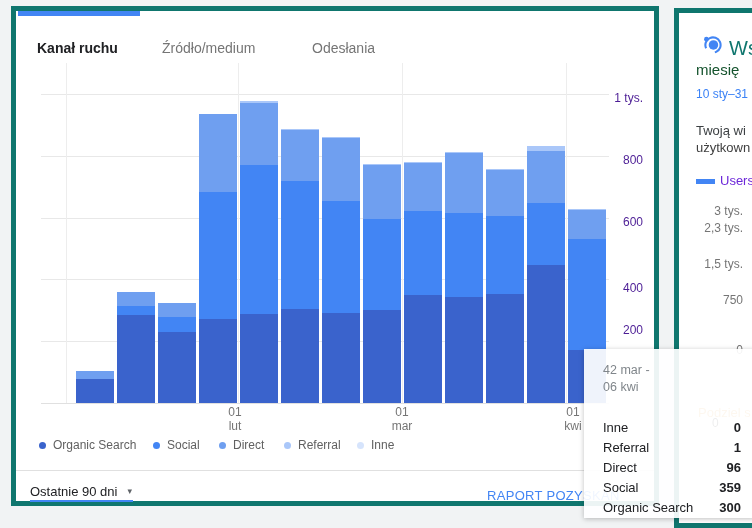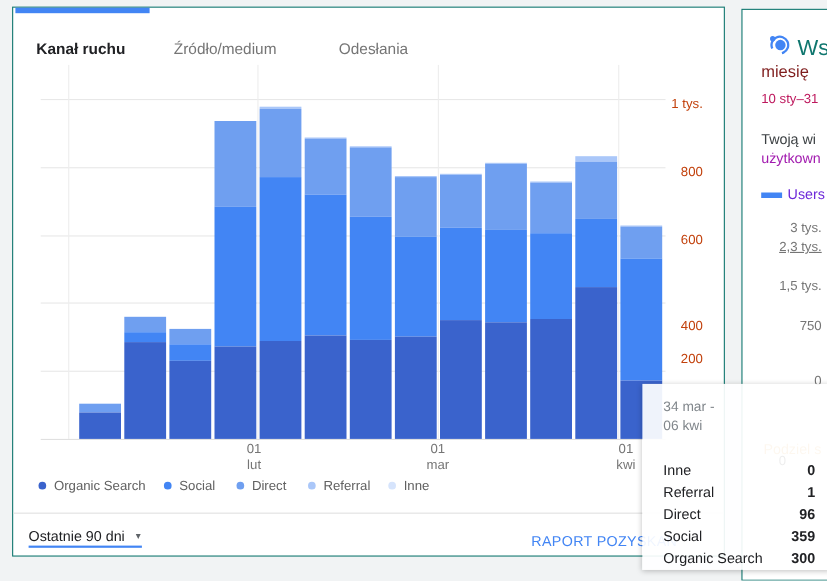--- a/index.html
+++ b/index.html
@@ -2,60 +2,60 @@
 <html><head>
 <meta charset="utf-8">
 <style>
   html,body{margin:0;padding:0;background:#f1f3f4;}
   *{box-sizing:border-box;}
   .stage{
     position:relative;width:752px;height:528px;overflow:hidden;
     background:#f1f3f4;font-family:"Liberation Sans",sans-serif;
     -webkit-font-smoothing:antialiased;
   }
-  .card{position:absolute;background:#fff;border:1px solid #0f766e;}
+  .card{position:absolute;background:#fff;border:5px solid #0f766e;}
   .card-left{left:11px;top:6px;width:648px;height:500px;}
   .card-right{left:674px;top:8px;width:130px;height:520px;}
 
   
   .tab-indicator{position:absolute;left:2px;top:0;width:122px;height:5px;background:#4285f4;}
   .tab{position:absolute;top:29px;font-size:14px;color:#757575;cursor:pointer;white-space:nowrap;}
   .tab.active{color:#202124;font-weight:bold;}
   .tab-1{left:21px;}
   .tab-2{left:146px;}
   .tab-3{left:296px;}
 
   
   .plot{position:absolute;left:0;top:0;right:0;bottom:0;}
   .gridline-h{position:absolute;left:25px;width:568px;height:1px;background:#e8e8e8;}
   .gridline-v{position:absolute;width:1px;background:#ededed;}
   .axis-base{position:absolute;left:25px;width:568px;height:1px;background:#e0e0e0;top:392px;}
-  .ytick{position:absolute;width:60px;text-align:right;font-size:12px;color:#c2410c;}
+  .ytick{position:absolute;width:60px;text-align:right;font-size:12px;color:#4c1d95;}
   .xtick{position:absolute;width:40px;text-align:center;font-size:12px;color:#757575;line-height:14px;}
   .bar{position:absolute;width:38px;display:flex;flex-direction:column;}
   .bar .seg{width:100%;}
 
   
   .legend-item{position:absolute;top:427px;display:flex;align-items:center;gap:7px;font-size:12px;color:#616161;white-space:nowrap;}
   .legend-dot{width:7px;height:7px;border-radius:50%;flex:0 0 auto;}
 
   
   .footer-divider{position:absolute;left:0;right:0;top:459px;height:1px;background:#e0e0e0;}
   .range-select{position:absolute;left:14px;top:473px;font-size:13px;color:#202124;cursor:pointer;white-space:nowrap;}
   .range-caret{font-size:9px;color:#5f6368;margin-left:10px;vertical-align:2px;}
   .range-underline{position:absolute;left:14px;top:489px;width:103px;height:2px;background:#4285f4;}
   .report-link{position:absolute;left:471px;top:477px;font-size:13px;color:#4285f4;letter-spacing:.3px;cursor:pointer;white-space:nowrap;}
 
   
   .insight-icon{position:absolute;left:24px;top:22px;width:19px;height:19px;}
   .insight-title-1{position:absolute;left:50px;top:24px;font-size:20px;color:#0f766e;white-space:nowrap;}
-  .insight-title-2{position:absolute;left:17px;top:48px;font-size:15px;color:#7f1d1d;white-space:nowrap;}
-  .insight-date{position:absolute;left:17px;top:74px;font-size:12px;color:#be185d;white-space:nowrap;}
+  .insight-title-2{position:absolute;left:17px;top:48px;font-size:15px;color:#14532d;white-space:nowrap;}
+  .insight-date{position:absolute;left:17px;top:74px;font-size:12px;color:#3b82f6;white-space:nowrap;}
   .insight-body-1{position:absolute;left:17px;top:110px;font-size:13px;color:#3c4043;white-space:nowrap;}
-  .insight-body-2{position:absolute;left:17px;top:127px;font-size:13px;color:#a21caf;white-space:nowrap;}
+  .insight-body-2{position:absolute;left:17px;top:127px;font-size:13px;color:#404040;white-space:nowrap;}
   .insight-swatch{position:absolute;left:17px;top:166px;width:19px;height:5px;background:#4285f4;}
   .insight-legend-label{position:absolute;left:41px;top:160px;font-size:13px;color:#6d28d9;white-space:nowrap;}
   .insight-ytick{position:absolute;right:56px;text-align:right;font-size:12px;color:#757575;white-space:nowrap;}
   .ghost-text{position:absolute;left:19px;top:392px;font-size:13px;color:#e09a3c;white-space:nowrap;}
   .ghost-zero{position:absolute;left:33px;top:403px;font-size:12px;color:#202124;}
 
   
   .tooltip{
     position:absolute;left:584px;top:349px;width:171px;height:169px;
     background:rgba(255,255,255,0.92);box-shadow:0 1px 5px rgba(0,0,0,0.25);
@@ -80,21 +80,21 @@
     </nav>
 
     <div class="plot" id="plot">
         <div class="gridline-h" style="top: 83px;"></div>
         <div class="ytick" style="left: 567px; top: 80px;">1 tys.</div>
         <div class="gridline-h" style="top: 144.8px;"></div>
         <div class="ytick" style="left: 567px; top: 141.8px;">800</div>
         <div class="gridline-h" style="top: 206.6px;"></div>
         <div class="ytick" style="left: 567px; top: 203.6px;">600</div>
         <div class="gridline-h" style="top: 268.4px;"></div>
-        <div class="ytick" style="left: 567px; top: 282px;">400</div>
+        <div class="ytick" style="left: 567px; top: 270px;">400</div>
         <div class="gridline-h" style="top: 330.2px;"></div>
         <div class="ytick" style="left: 567px; top: 312px;">200</div>
         <div class="gridline-v" style="left: 50px; top: 52px; height: 340px;"></div>
         <div class="gridline-v" style="left: 222px; top: 52px; height: 340px;"></div>
         <div class="gridline-v" style="left: 386px; top: 52px; height: 340px;"></div>
         <div class="gridline-v" style="left: 550px; top: 52px; height: 340px;"></div>
         <div class="axis-base"></div>
         <div class="bar" style="left: 60px; top: 359.864px; height: 32.136px;">
           <div class="seg" style="height: 8.034px; background: rgb(111, 159, 240);"></div>
           <div class="seg" style="height: 24.102px; background: rgb(58, 99, 204);"></div>
@@ -221,32 +221,32 @@
     </svg>
     <div class="insight-title-1">Ws</div>
     <div class="insight-title-2">miesię</div>
     <div class="insight-date">10 sty–31</div>
     <div class="insight-body-1">Twoją wi</div>
     <div class="insight-body-2">użytkown</div>
     <div class="insight-swatch"></div>
     <div class="insight-legend-label">Users</div>
     <div id="insight-yticks">
         <div class="insight-ytick" style="top: 171px; margin-top: 20px;">3 tys.</div>
-        <div class="insight-ytick" style="top: 208px; text-decoration: underline;">2,3 tys.</div>
+        <div class="insight-ytick" style="top: 208px;">2,3 tys.</div>
         <div class="insight-ytick" style="top: 244px;">1,5 tys.</div>
         <div class="insight-ytick" style="top: 280px;">750</div>
         <div class="insight-ytick" style="top: 330px;">0</div>
       </div>
     <div class="ghost-text">Podziel s</div>
     <div class="ghost-zero">0</div>
   </section>
 
   <div class="tooltip">
     <div class="tooltip-header">
-      <div>34 mar -</div>
+      <div>42 mar -</div>
       <div>06 kwi</div>
     </div>
     <div class="tooltip-rows" id="tooltip-rows">
         <div class="tooltip-row">
           <div class="lbl">Inne</div>
           <div class="val">0</div>
         </div>
         <div class="tooltip-row">
           <div class="lbl">Referral</div>
           <div class="val">1</div>

